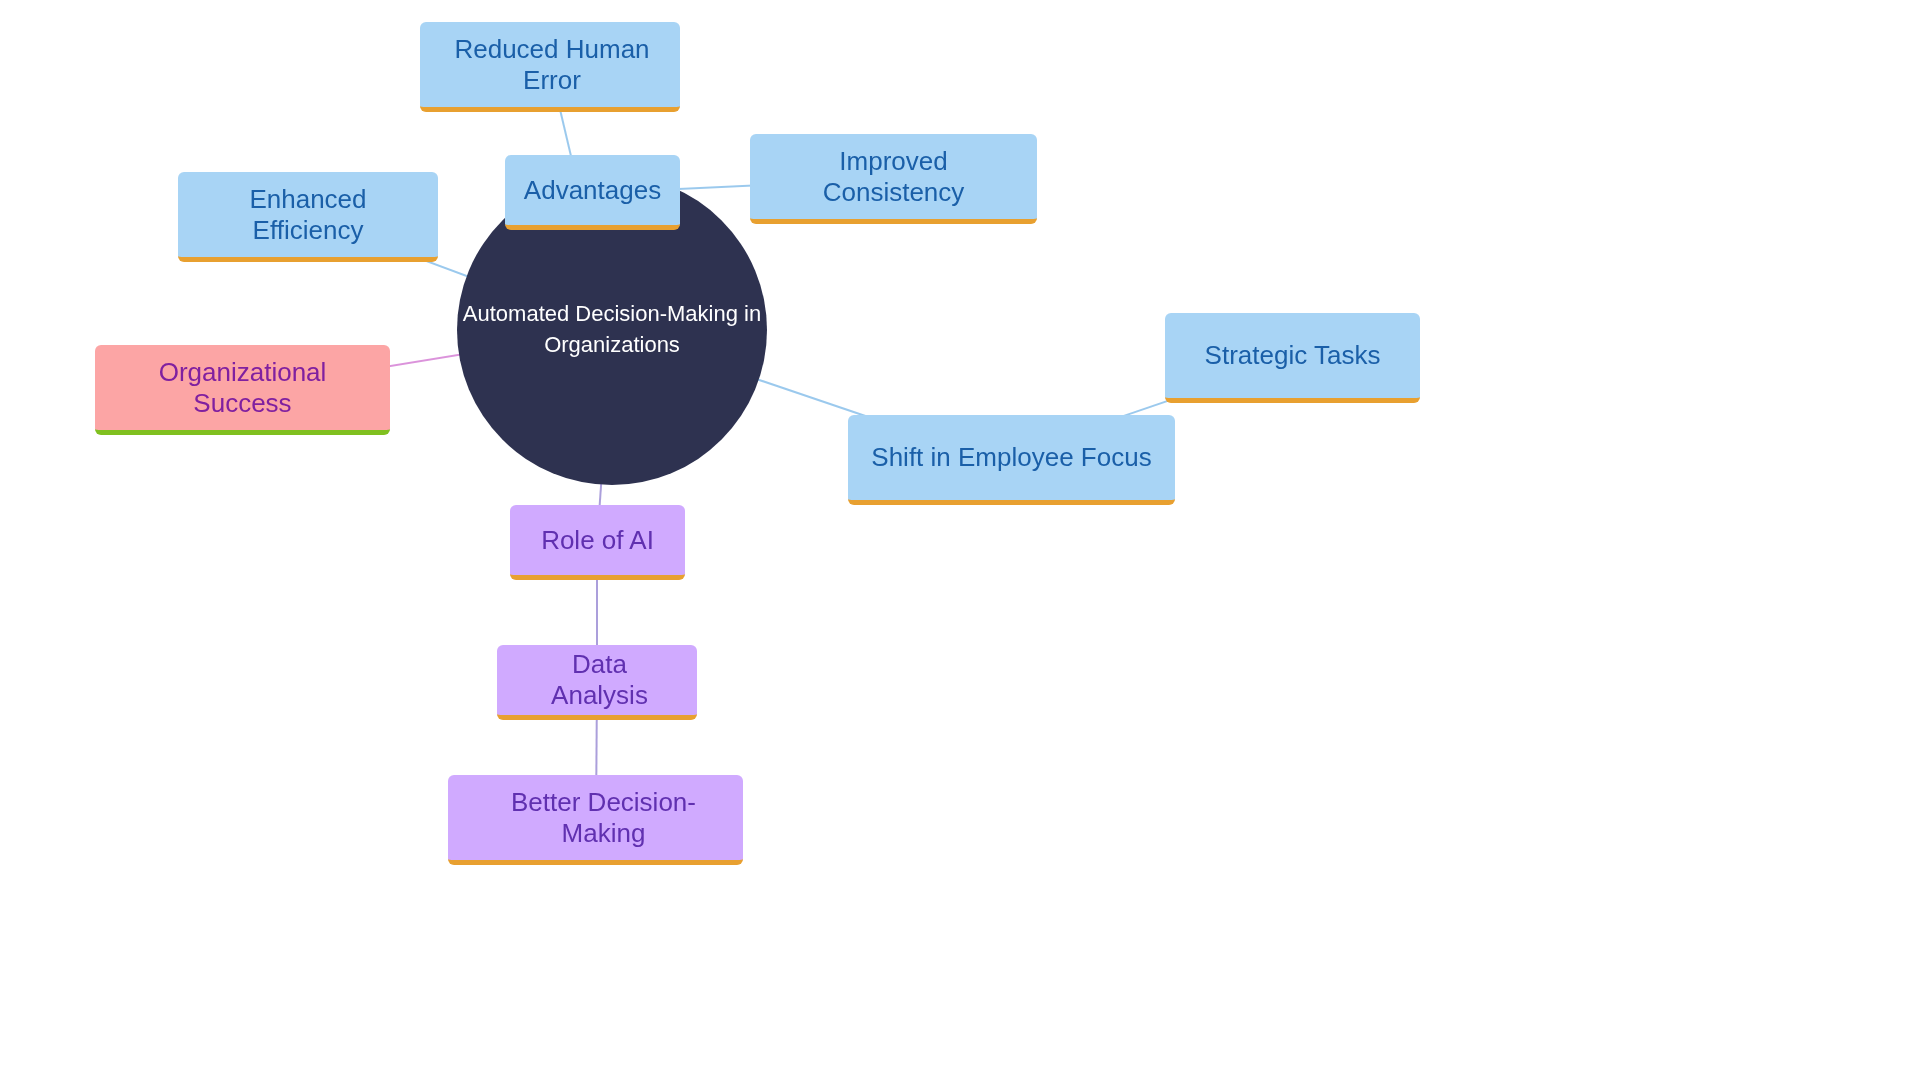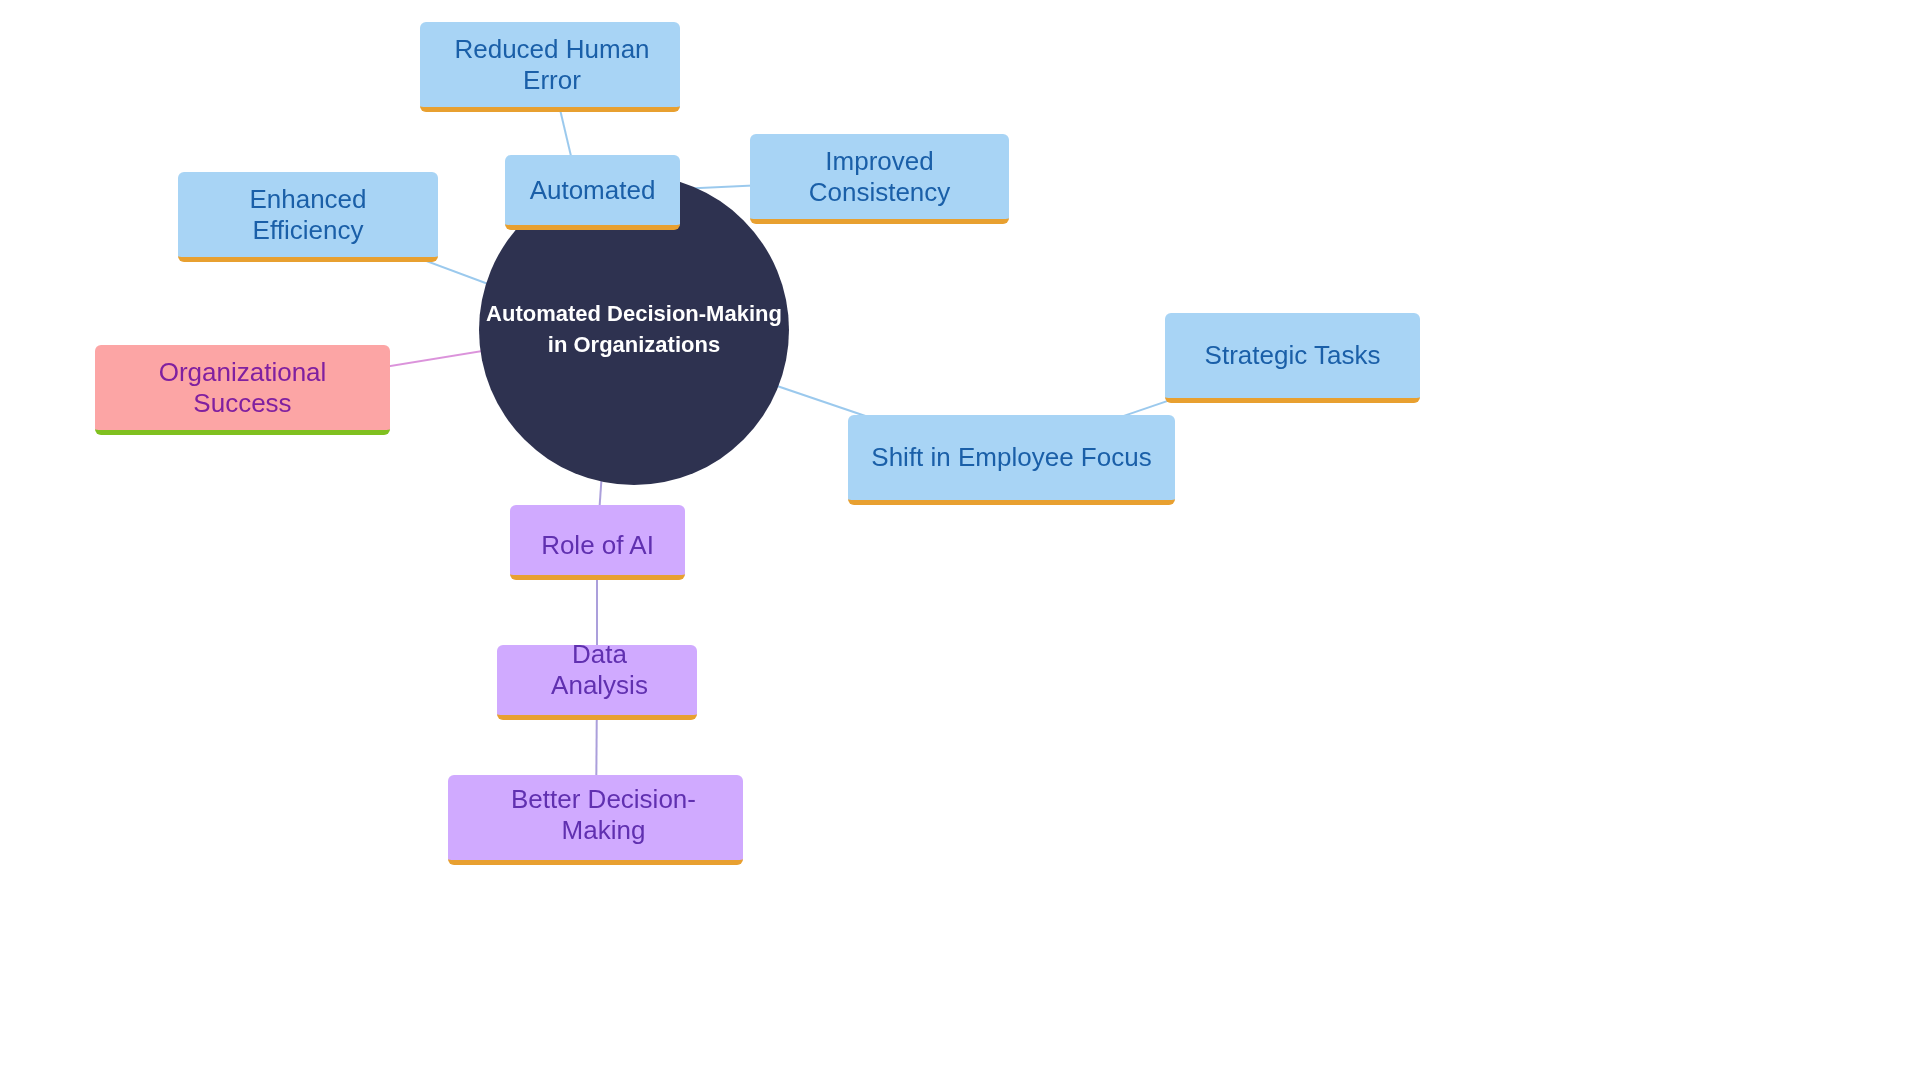--- a/index.html
+++ b/index.html
@@ -23,23 +23,23 @@
       width: 310px;
       height: 310px;
       border-radius: 50%;
       background: #2e3250;
       display: flex;
       align-items: center;
       justify-content: center;
       text-align: center;
       color: #ffffff;
       font-size: 22px;
-      font-weight: 700;
+      font-weight: 400;
       line-height: 1.4;
-      left: 479px;
+      left: 457px;
       top: 175px;
     }
     .node {
       position: absolute;
       border-radius: 6px;
       display: flex;
       align-items: center;
       justify-content: center;
       text-align: center;
       font-size: 26px;
@@ -48,21 +48,20 @@
     }
     .node-blue {
       background: #a8d4f5;
       color: #1a5fa8;
       border-bottom: 5px solid #e8a030;
     }
     .node-violet {
       background: #d0aaff;
       color: #6030b0;
       border-bottom: 5px solid #e8a030;
-      align-items: flex-end;
     }
     .node-magenta {
       background: #fca5a5;
       color: #8020a0;
       border-bottom: 5px solid #80c020;
     }
 
     
     #node-reduced-human-error {
       left: 420px; top: 22px;
@@ -72,21 +71,21 @@
       left: 178px; top: 172px;
       width: 260px; height: 90px;
     }
     #node-advantages {
       left: 505px; top: 155px;
       width: 175px; height: 75px;
       border-bottom: 5px solid #e8a030;
     }
     #node-improved-consistency {
       left: 750px; top: 134px;
-      width: 259px; height: 90px;
+      width: 287px; height: 90px;
     }
     #node-strategic-tasks {
       left: 1165px; top: 313px;
       width: 255px; height: 90px;
     }
     #node-shift-employee-focus {
       left: 848px; top: 415px;
       width: 327px; height: 90px;
     }
     #node-organizational-success {
@@ -129,21 +128,21 @@
 
 <div class="node node-blue" id="node-reduced-human-error">
   <span>Reduced Human Error</span>
 </div>
 
 <div class="node node-blue" id="node-enhanced-efficiency">
   <span>Enhanced Efficiency</span>
 </div>
 
 <div class="node node-blue" id="node-advantages">
-  <span>Automated</span>
+  <span>Advantages</span>
 </div>
 
 <div class="node node-blue" id="node-improved-consistency">
   <span>Improved Consistency</span>
 </div>
 
 <div class="node node-blue" id="node-strategic-tasks">
   <span>Strategic Tasks</span>
 </div>
 

